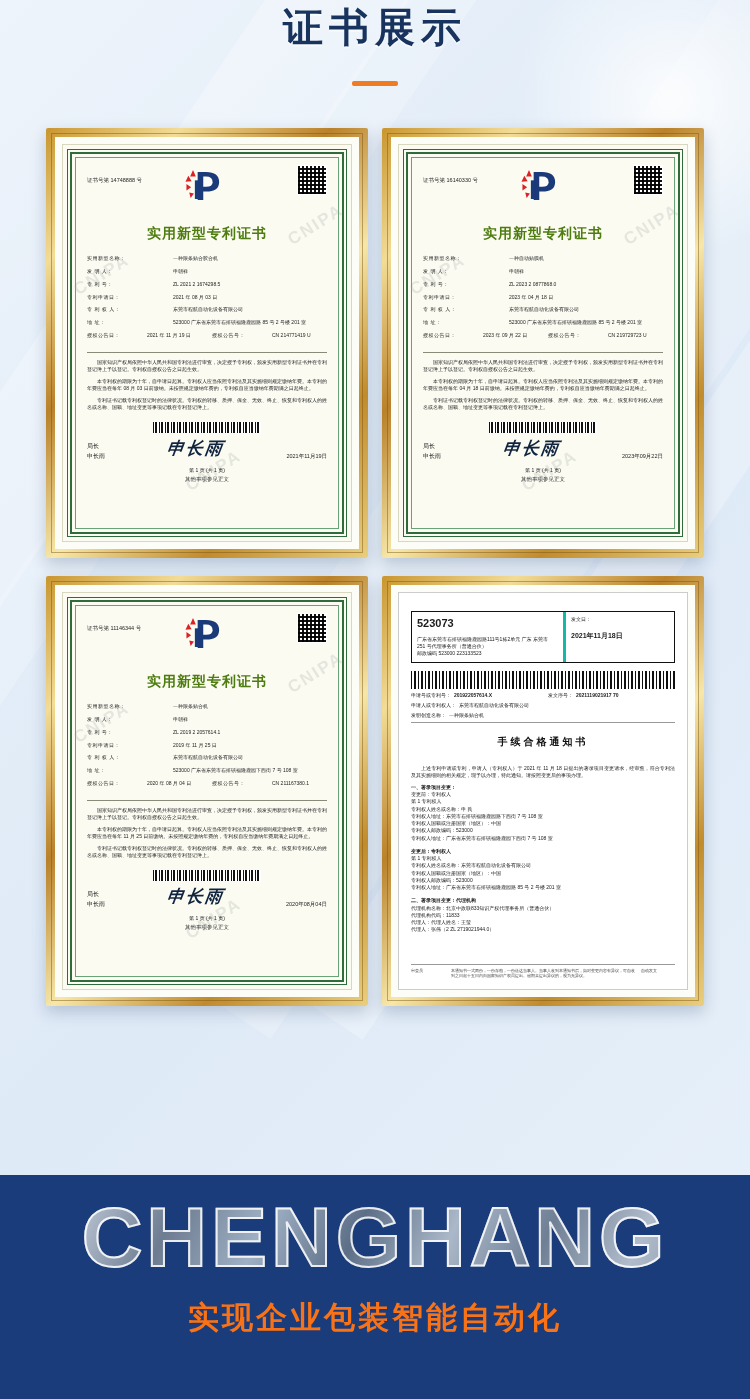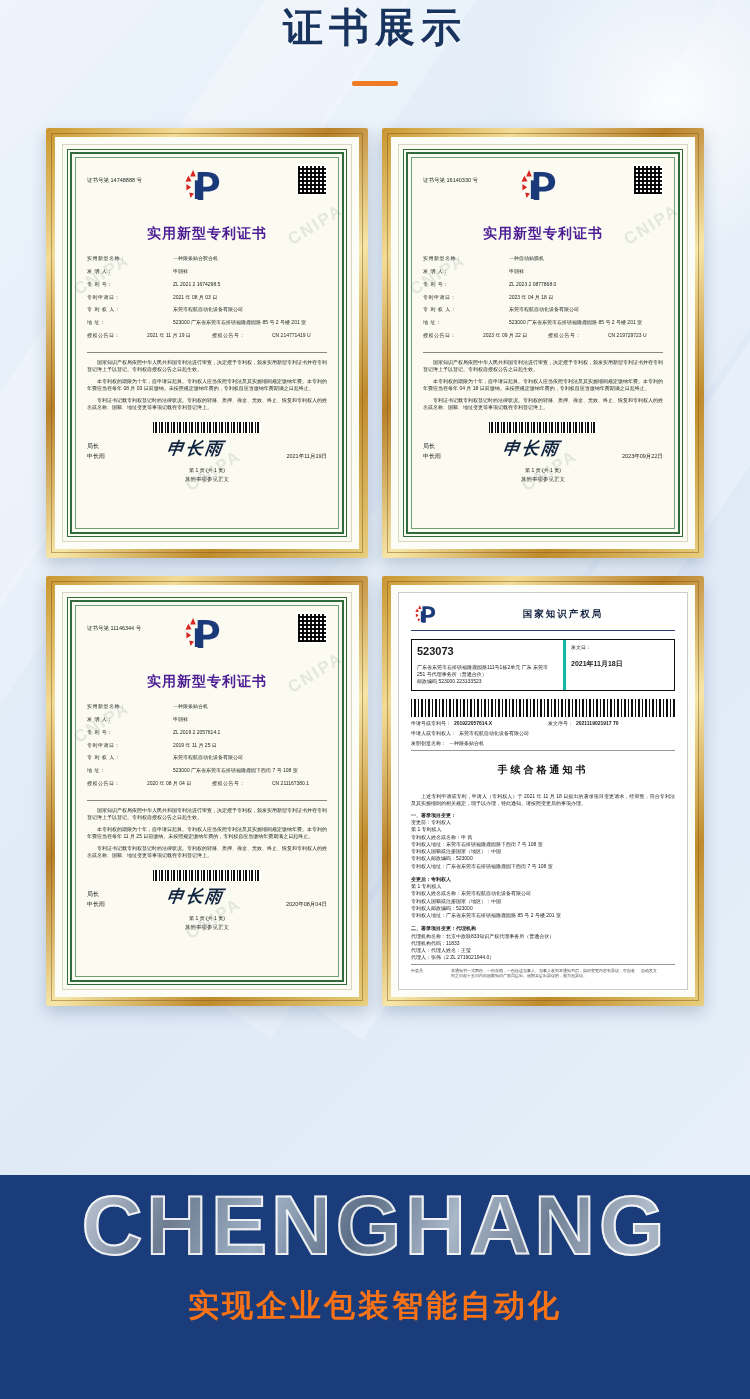--- a/index.html
+++ b/index.html
@@ -133,21 +133,21 @@
       repeating-linear-gradient(0deg,#111 0 2px,#fff 2px 4px),
       repeating-linear-gradient(90deg,#111 0 2px,#fff 2px 4px);
     background-blend-mode: multiply;
     border: 1px solid #fff;
   }
   .cert-title {
     text-align: center;
     font-size: 14px;
     font-weight: bold;
     letter-spacing: 1px;
-    color: #4c1d95;
+    color: #4d7c0f;
     margin: 2px 0 12px;
   }
   .field-row { margin-bottom: 5.5px; display: flex; }
   .field-label { width: 86px; flex: none; letter-spacing: .5px; }
   .field-value { flex: 1; }
   .two-col { display: flex; gap: 10px; }
   .two-col .field-row { flex: 1; margin-bottom: 5.5px; }
   .two-col .field-label { width: 60px; }
   .rule { border-top: 1px solid #8a8a78; margin: 7px 0 6px; }
   .para { text-indent: 10px; margin-bottom: 4px; text-align: justify; line-height: 1.5; }
@@ -229,21 +229,21 @@
     background: #1b3c7a;
     overflow: hidden;
   }
   .banner-word {
     position: relative;
     text-align: center;
     font-size: 84px;
     font-weight: bold;
     letter-spacing: 4px;
     line-height: 1;
-    padding-top: 8px;
+    padding-top: 20px;
     color: transparent;
     -webkit-text-stroke: 2px rgba(255,255,255,.85);
     background:
       linear-gradient(115deg,#7f8fa6 0%,#b9c4d2 12%,#6d7c91 24%,#9fb0c4 36%,#5d6f87 48%,#aab8c9 60%,#6f7f95 72%,#b0bccb 84%,#707f95 100%);
     -webkit-background-clip: text;
     background-clip: text;
   }
   .banner-sub {
     text-align: center;
     font-size: 31px;
@@ -515,32 +515,20 @@
           <div class="footer-note">其他事项参见正文</div>
         </div>
       </div>
     </div>
   </div>
 
   <div class="cert-frame">
     <div class="cert-mat">
       <div class="notice-paper">
 
-        <div class="notice-head">
-          <svg class="logo-sm" viewBox="0 0 120 80">
-            <path d="M40 12 L58 12 Q86 12 86 34 Q86 54 58 54 L52 54 L52 72 L40 72 Z" fill="#1b3a7a"></path>
-            <path d="M52 22 L58 22 Q72 22 72 34 Q72 44 58 44 L52 44 Z" fill="#fff"></path>
-            <path d="M30 8 L36 22 L24 22 Z" fill="#d22"></path>
-            <path d="M20 20 L27 32 L14 33 Z" fill="#d22"></path>
-            <path d="M16 38 L26 45 L16 52 Z" fill="#d22"></path>
-            <path d="M22 56 L32 58 L25 68 Z" fill="#d22"></path>
-            <path d="M34 30 L44 30 L44 70 L34 70 Z" fill="#1b3a7a"></path>
-          </svg>
-          <div class="notice-org">国家知识产权局</div>
-        </div>
 
         <div class="notice-topgrid">
           <div class="notice-addr">
             <div class="notice-serial">523073</div>
             <div>广东省东莞市石排镇福隆鹿园路111号1栋2单元 广东 东莞市</div>
             <div>251 号代理事务所（普通合伙）</div>
             <div>邮政编码 523000 223133523</div>
           </div>
           <div class="notice-right">
             <div>发文日：</div>

